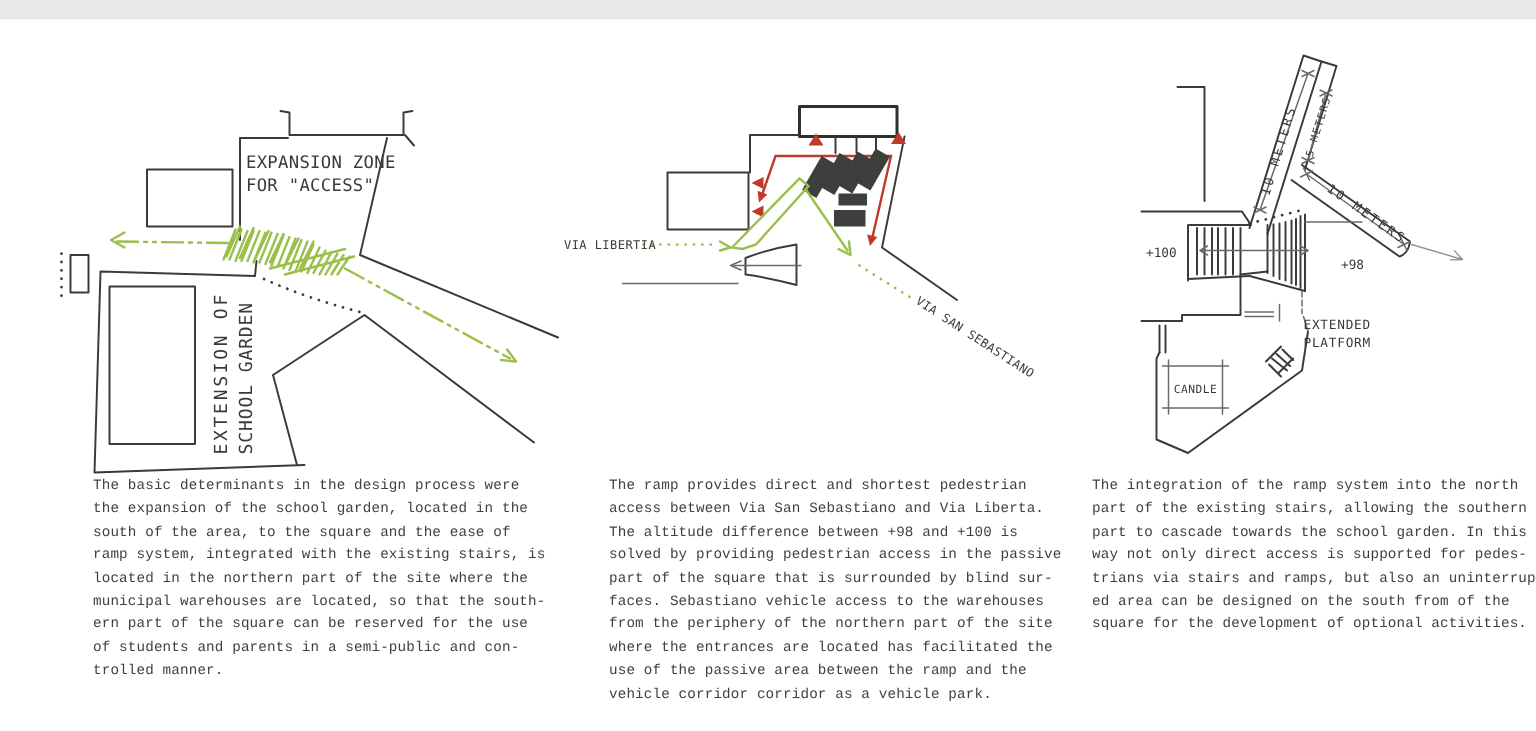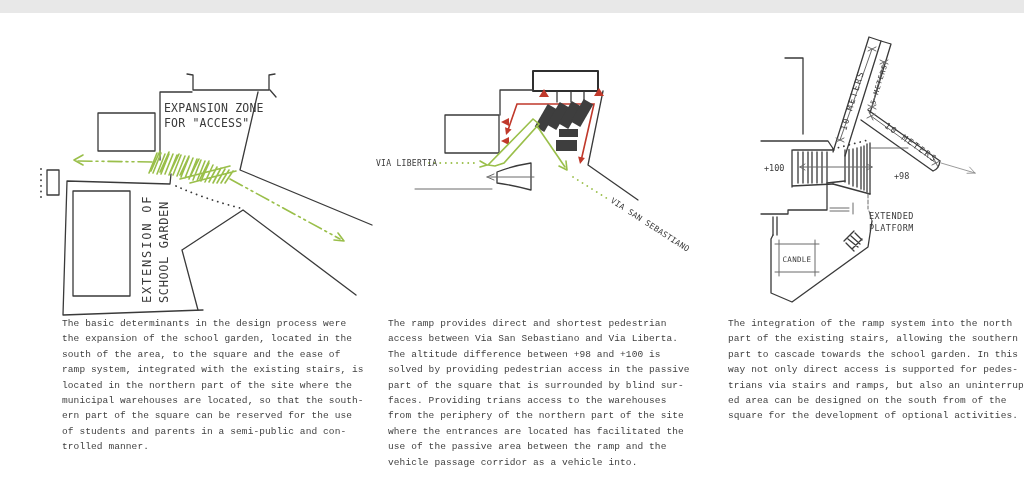--- a/index.html
+++ b/index.html
@@ -181,31 +181,31 @@
       <div class="pline">The basic determinants in the design process were</div>
       <div class="pline">the expansion of the school garden, located in the</div>
       <div class="pline">south of the area, to the square and the ease of</div>
       <div class="pline">ramp system, integrated with the existing stairs, is</div>
       <div class="pline">located in the northern part of the site where the</div>
       <div class="pline">municipal warehouses are located, so that the south-</div>
       <div class="pline">ern part of the square can be reserved for the use</div>
       <div class="pline">of students and parents in a semi-public and con-</div>
       <div class="pline last">trolled manner.</div>
     </div>
-  <div class="para" style="left:388px; width:264px;">
+  <div class="para" style="left:406px; width:264px;">
       <div class="pline">The ramp provides direct and shortest pedestrian</div>
       <div class="pline">access between Via San Sebastiano and Via Liberta.</div>
       <div class="pline">The altitude difference between +98 and +100 is</div>
       <div class="pline">solved by providing pedestrian access in the passive</div>
       <div class="pline">part of the square that is surrounded by blind sur-</div>
-      <div class="pline">faces. Providing trians access to the warehouses</div>
+      <div class="pline">faces. Sebastiano vehicle access to the warehouses</div>
       <div class="pline">from the periphery of the northern part of the site</div>
       <div class="pline">where the entrances are located has facilitated the</div>
       <div class="pline">use of the passive area between the ramp and the</div>
-      <div class="pline last">vehicle passage corridor as a vehicle into.</div>
+      <div class="pline last">vehicle corridor corridor as a vehicle park.</div>
     </div>
   <div class="para" style="left:728px; width:266px;">
       <div class="pline">The integration of the ramp system into the north</div>
       <div class="pline">part of the existing stairs, allowing the southern</div>
       <div class="pline">part to cascade towards the school garden. In this</div>
       <div class="pline">way not only direct access is supported for pedes-</div>
       <div class="pline">trians via stairs and ramps, but also an uninterrupt-</div>
       <div class="pline">ed area can be designed on the south from of the</div>
       <div class="pline last">square for the development of optional activities.</div>
     </div>

